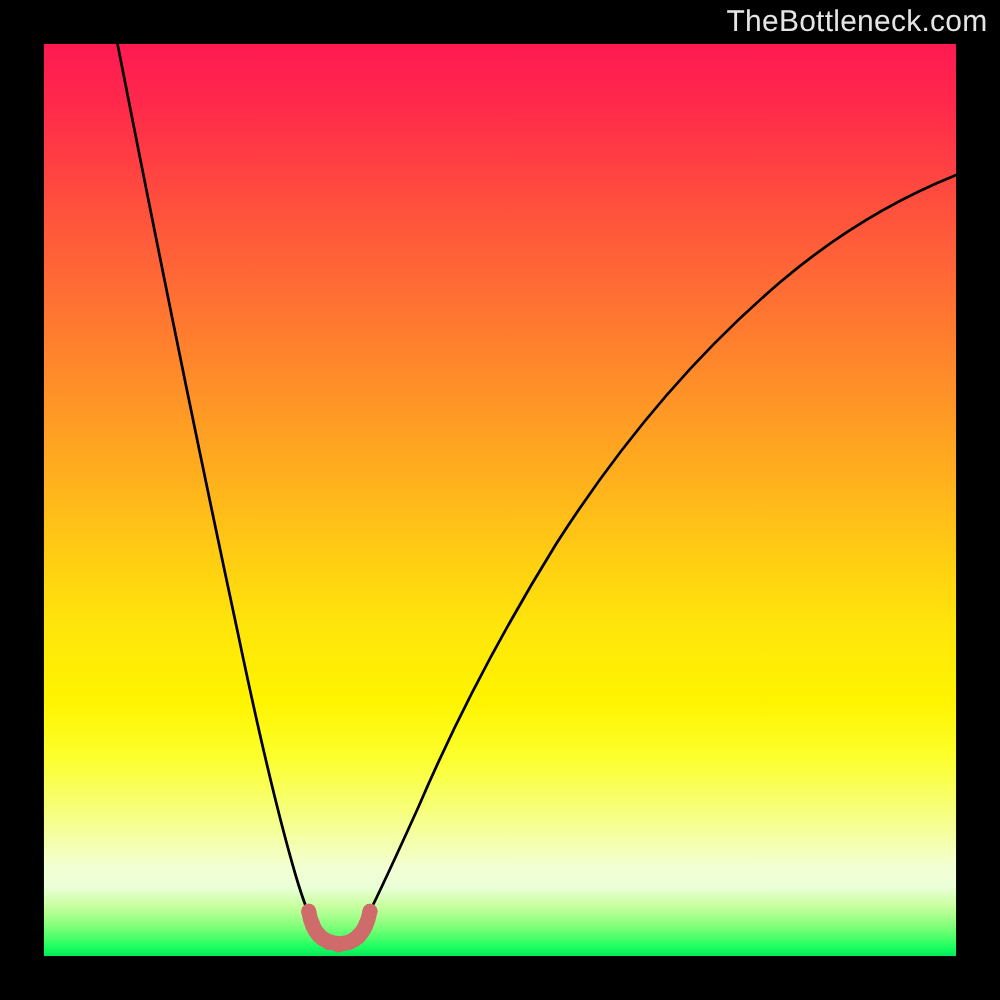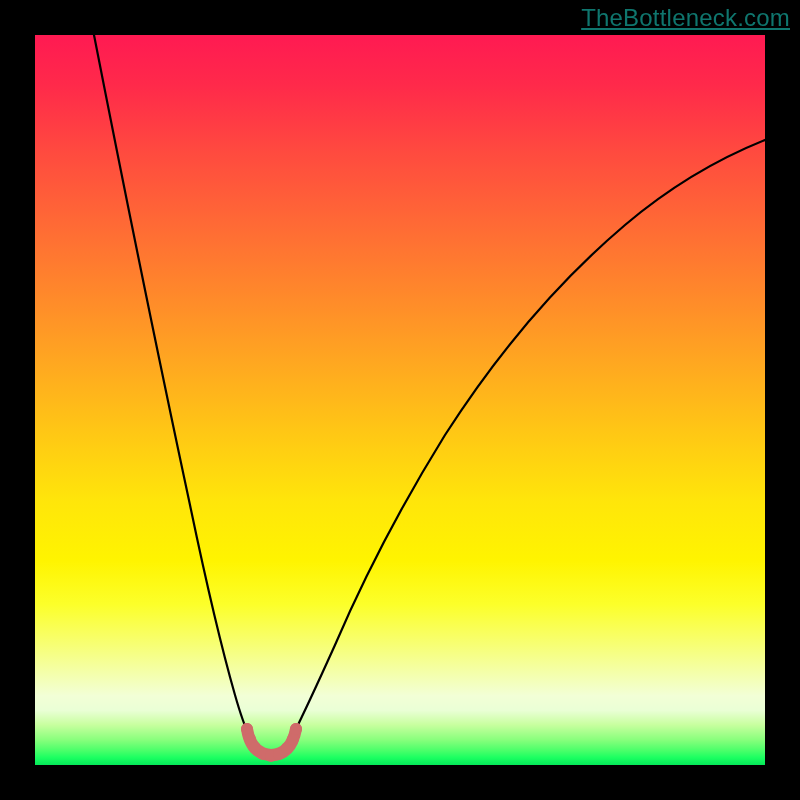--- a/index.html
+++ b/index.html
@@ -9,24 +9,23 @@
     width: 800px;
     height: 800px;
     background: #000;
   }
   .watermark {
     position: absolute;
     top: 4px;
     right: 10px;
     font-family: Arial, Helvetica, sans-serif;
     font-size: 24px;
-    color: #0f766e;
+    color: #e5e5e5;
     letter-spacing: 0.2px;
     z-index: 5;
-    text-decoration: underline;
   }
   .plot {
     position: absolute;
     left: 35px;
     top: 35px;
     width: 730px;
     height: 730px;
     overflow: hidden;
   }
   .gradient {

